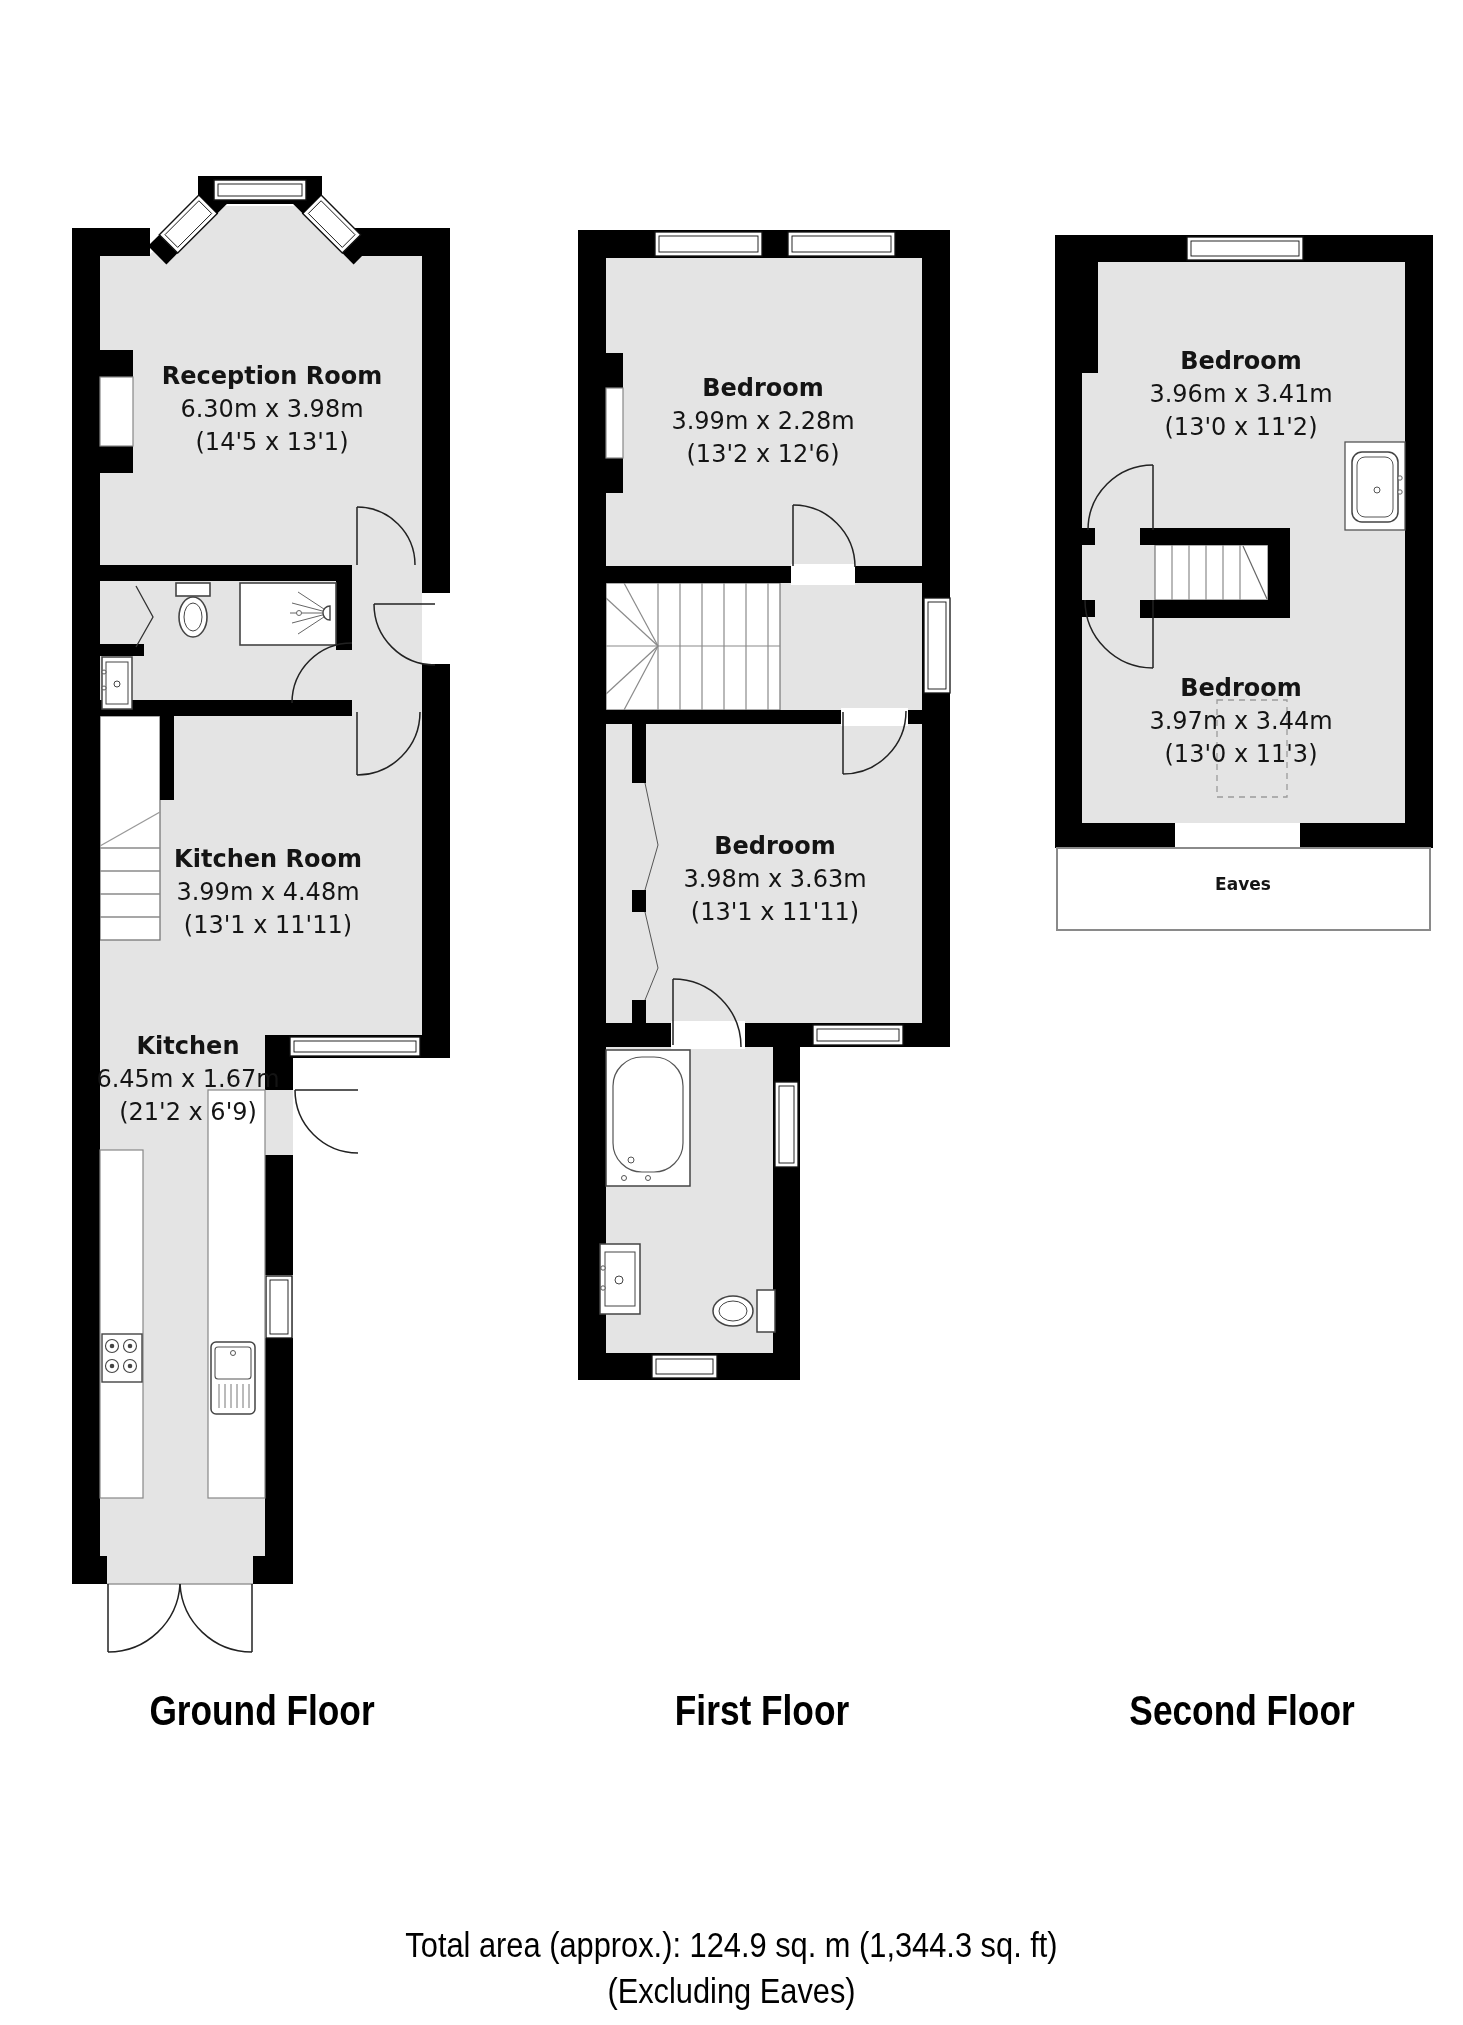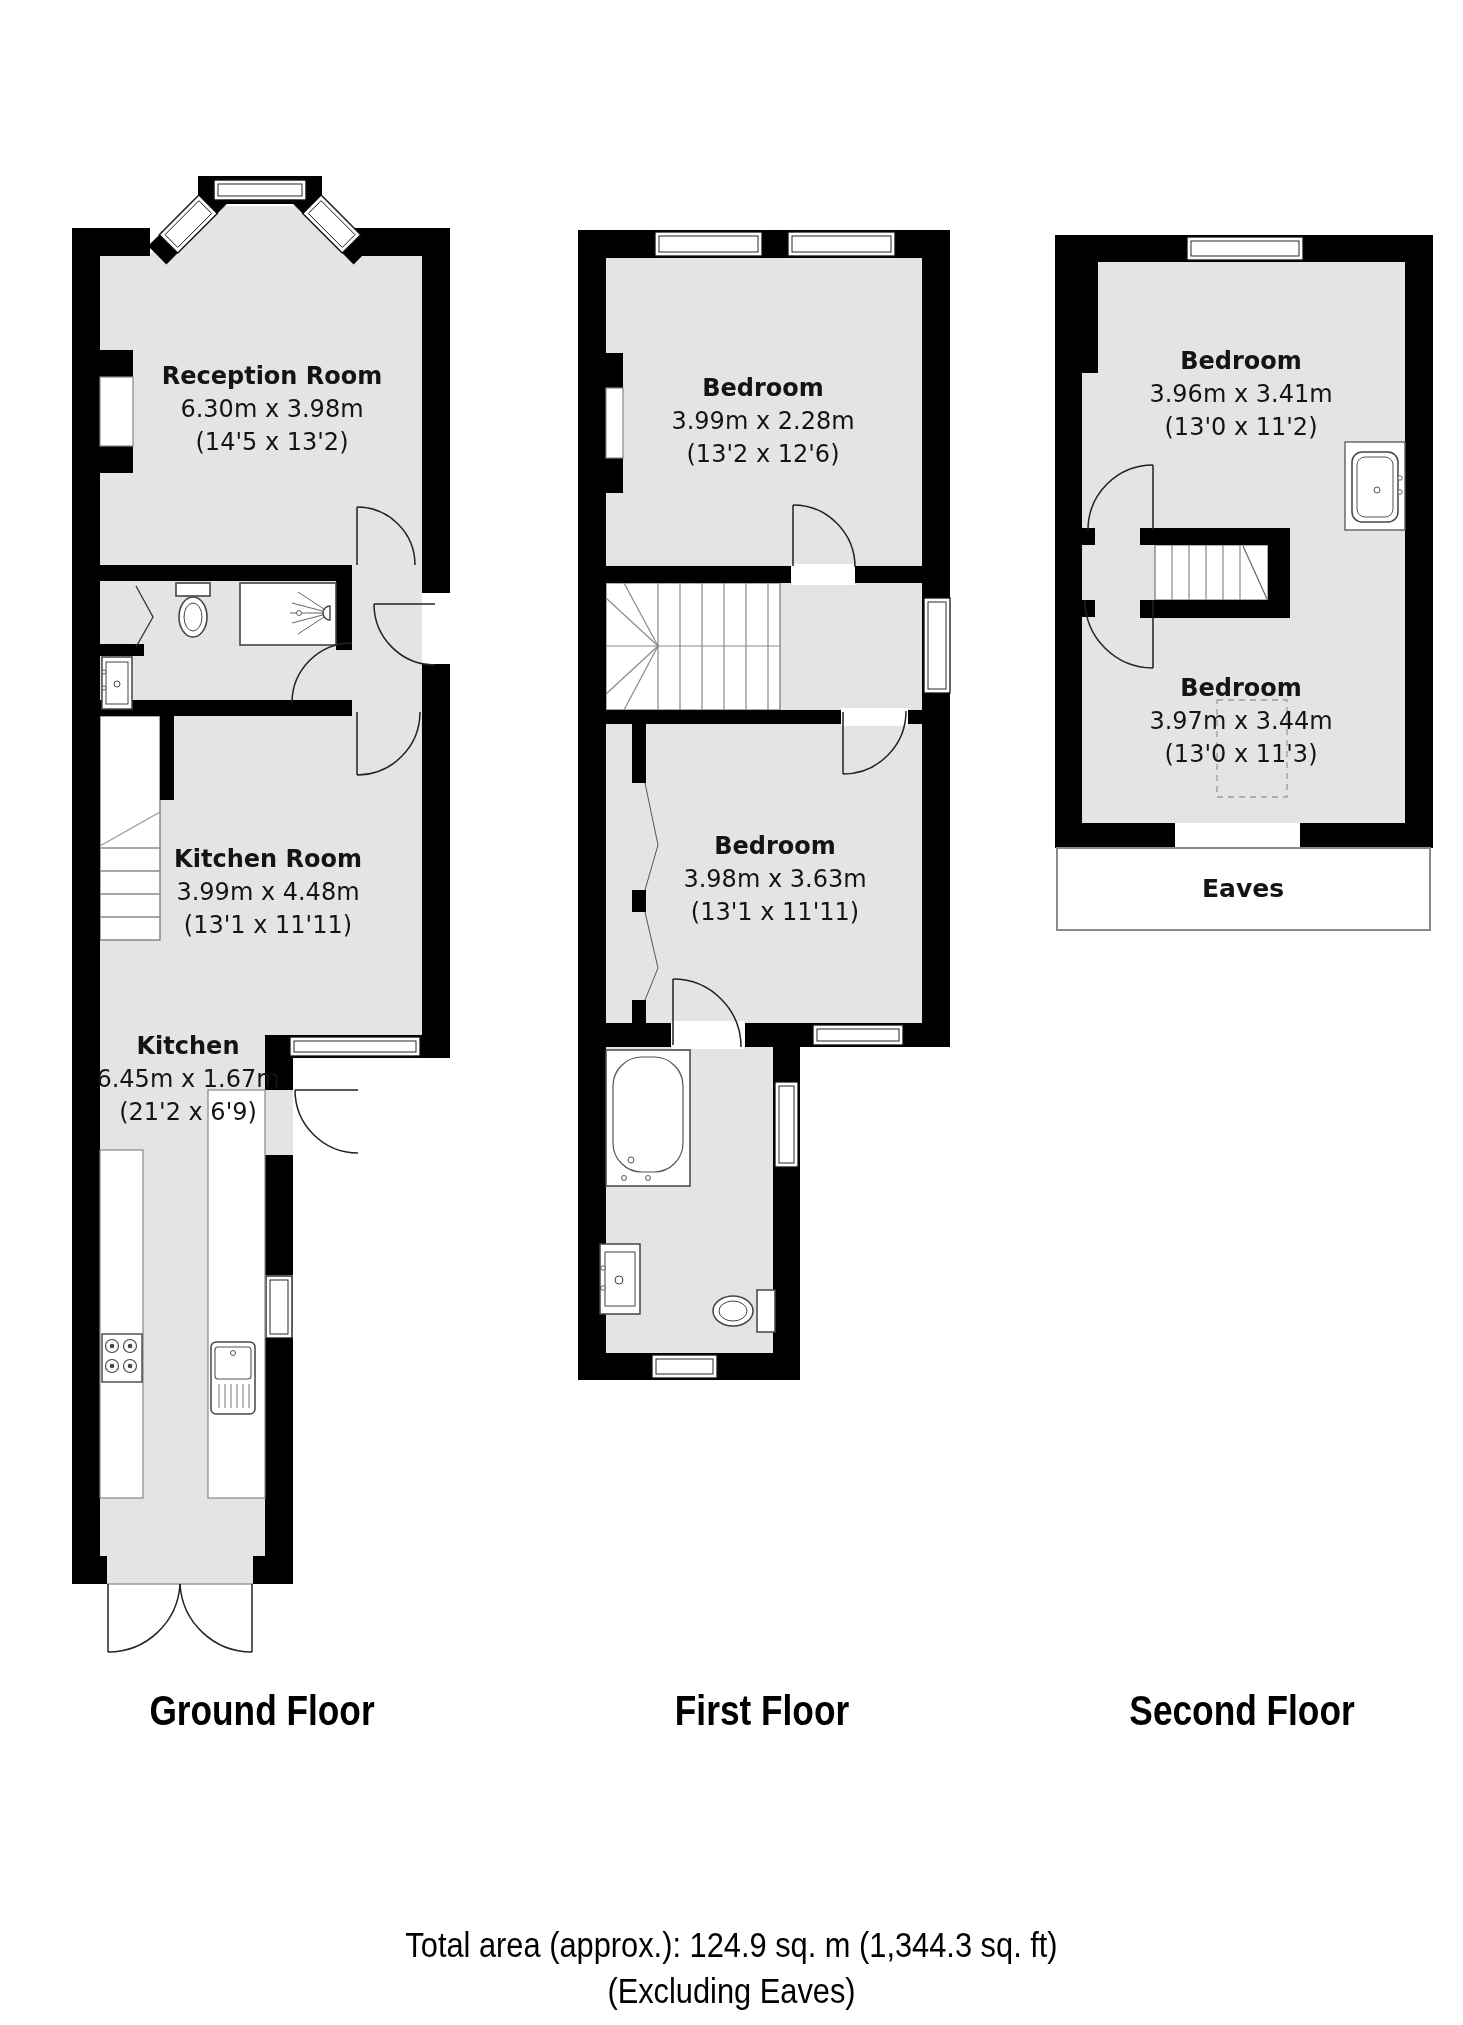--- a/index.html
+++ b/index.html
@@ -7,21 +7,21 @@
     --wall:#000000;
     --line:#222222;
   }
   html,body{margin:0;padding:0;background:#ffffff;}
   #canvas{position:relative;width:1463px;height:2025px;background:#fff;overflow:hidden;
           font-family:"DejaVu Sans",sans-serif;}
   #plan-svg{position:absolute;left:0;top:0;}
   .room-label{position:absolute;transform:translateX(-50%);text-align:center;color:#141414;line-height:33px;white-space:nowrap;}
   .room-label .rname{font-weight:bold;font-size:24px;}
   .room-label .rdim{font-size:24px;}
-  .eaves-label{position:absolute;transform:translateX(-50%);font-weight:bold;font-size:25px;color:#141414;white-space:nowrap;}
+  .eaves-label{position:absolute;transform:translateX(-50%);font-weight:bold;font-size:17px;color:#141414;white-space:nowrap;}
   .floor-label{position:absolute;transform:translateX(-50%) scaleX(.82);transform-origin:center;
                font-family:"Liberation Sans",sans-serif;font-weight:bold;font-size:43px;color:#000;white-space:nowrap;}
   .footer{position:absolute;left:0;top:1922px;width:100%;text-align:center;
           font-family:"Liberation Sans",sans-serif;font-size:35px;color:#000;line-height:46px;
           transform:scaleX(.88);transform-origin:center;}
 </style>
 </head>
 <body>
 
 <div id="canvas">
@@ -307,21 +307,21 @@
       <path d="M 1153 668 A 68 68 0 0 1 1085 600"></path>
     </g>
 
     <rect x="1057" y="848" width="373" height="82" fill="#ffffff" stroke="#8a8a8a" stroke-width="2"></rect>
   </g>
 </svg>
 
 <div class="room-label" style="left:272px;top:360px">
   <div class="rname">Reception Room</div>
   <div class="rdim">6.30m x 3.98m</div>
-  <div class="rdim">(14'5 x 13'2)</div>
+  <div class="rdim">(14'5 x 13'1)</div>
 </div>
 
 <div class="room-label" style="left:268px;top:843px">
   <div class="rname">Kitchen Room</div>
   <div class="rdim">3.99m x 4.48m</div>
   <div class="rdim">(13'1 x 11'11)</div>
 </div>
 
 <div class="room-label" style="left:188px;top:1030px">
   <div class="rname">Kitchen</div>

